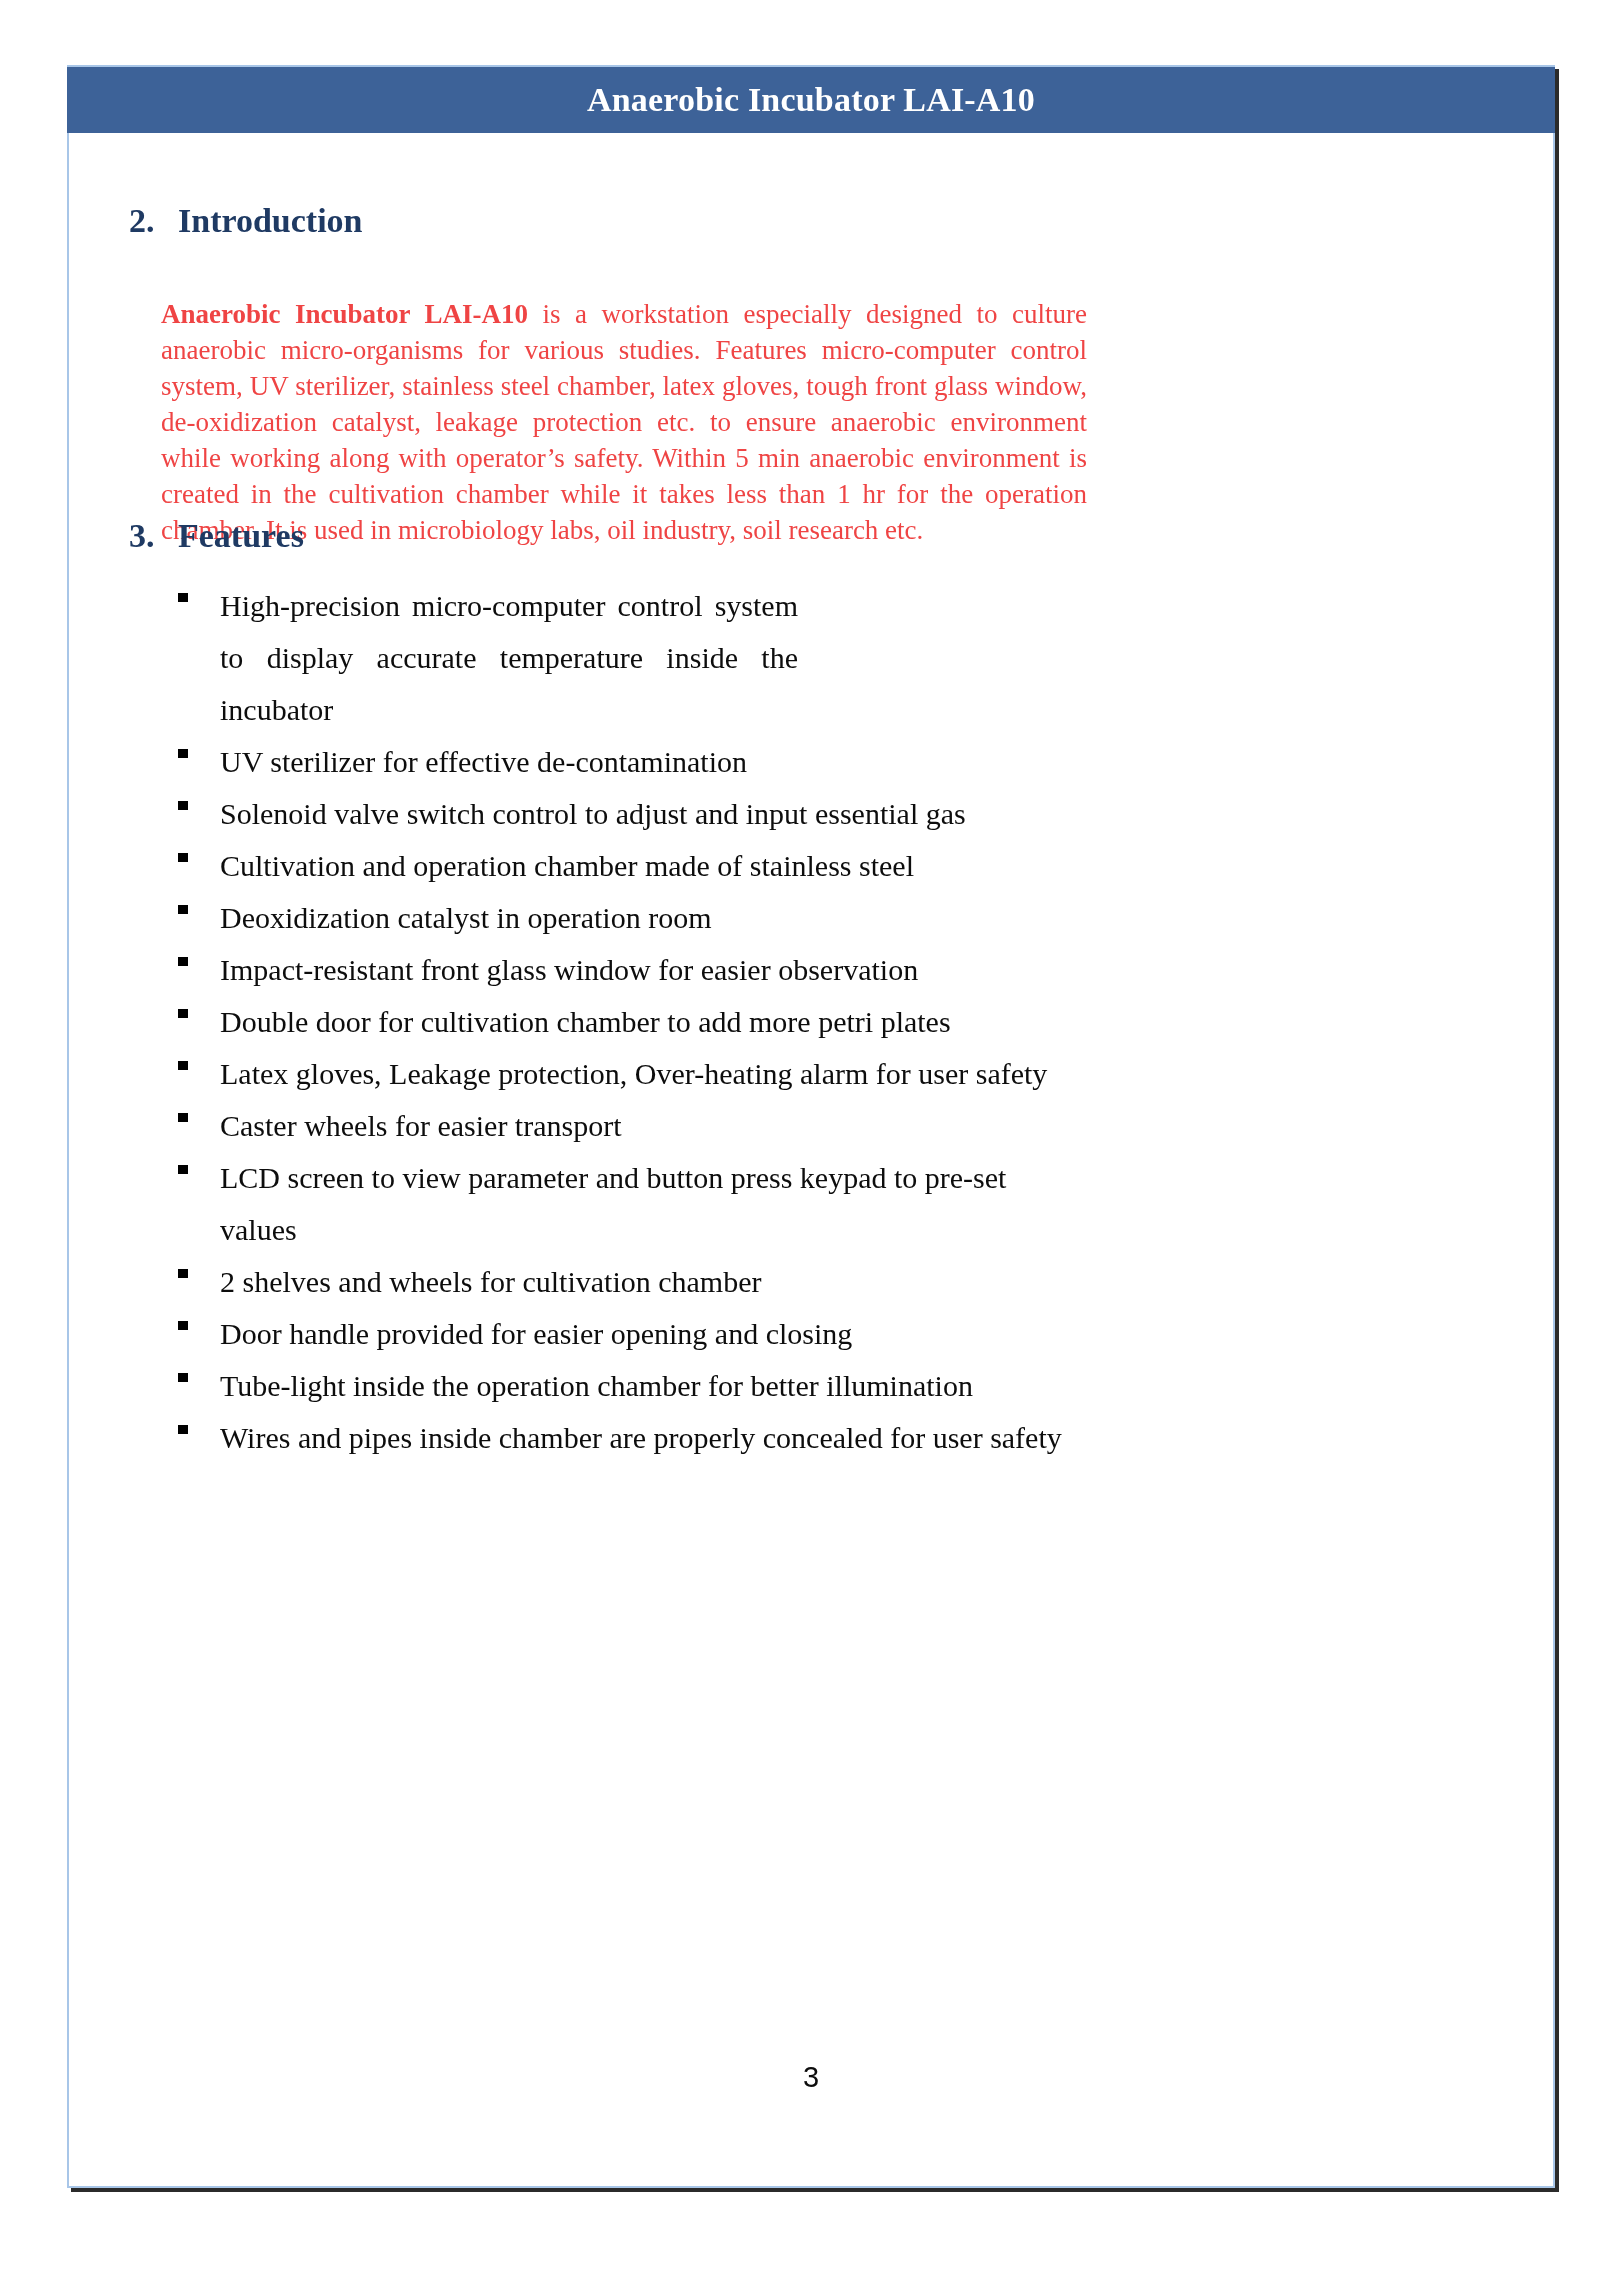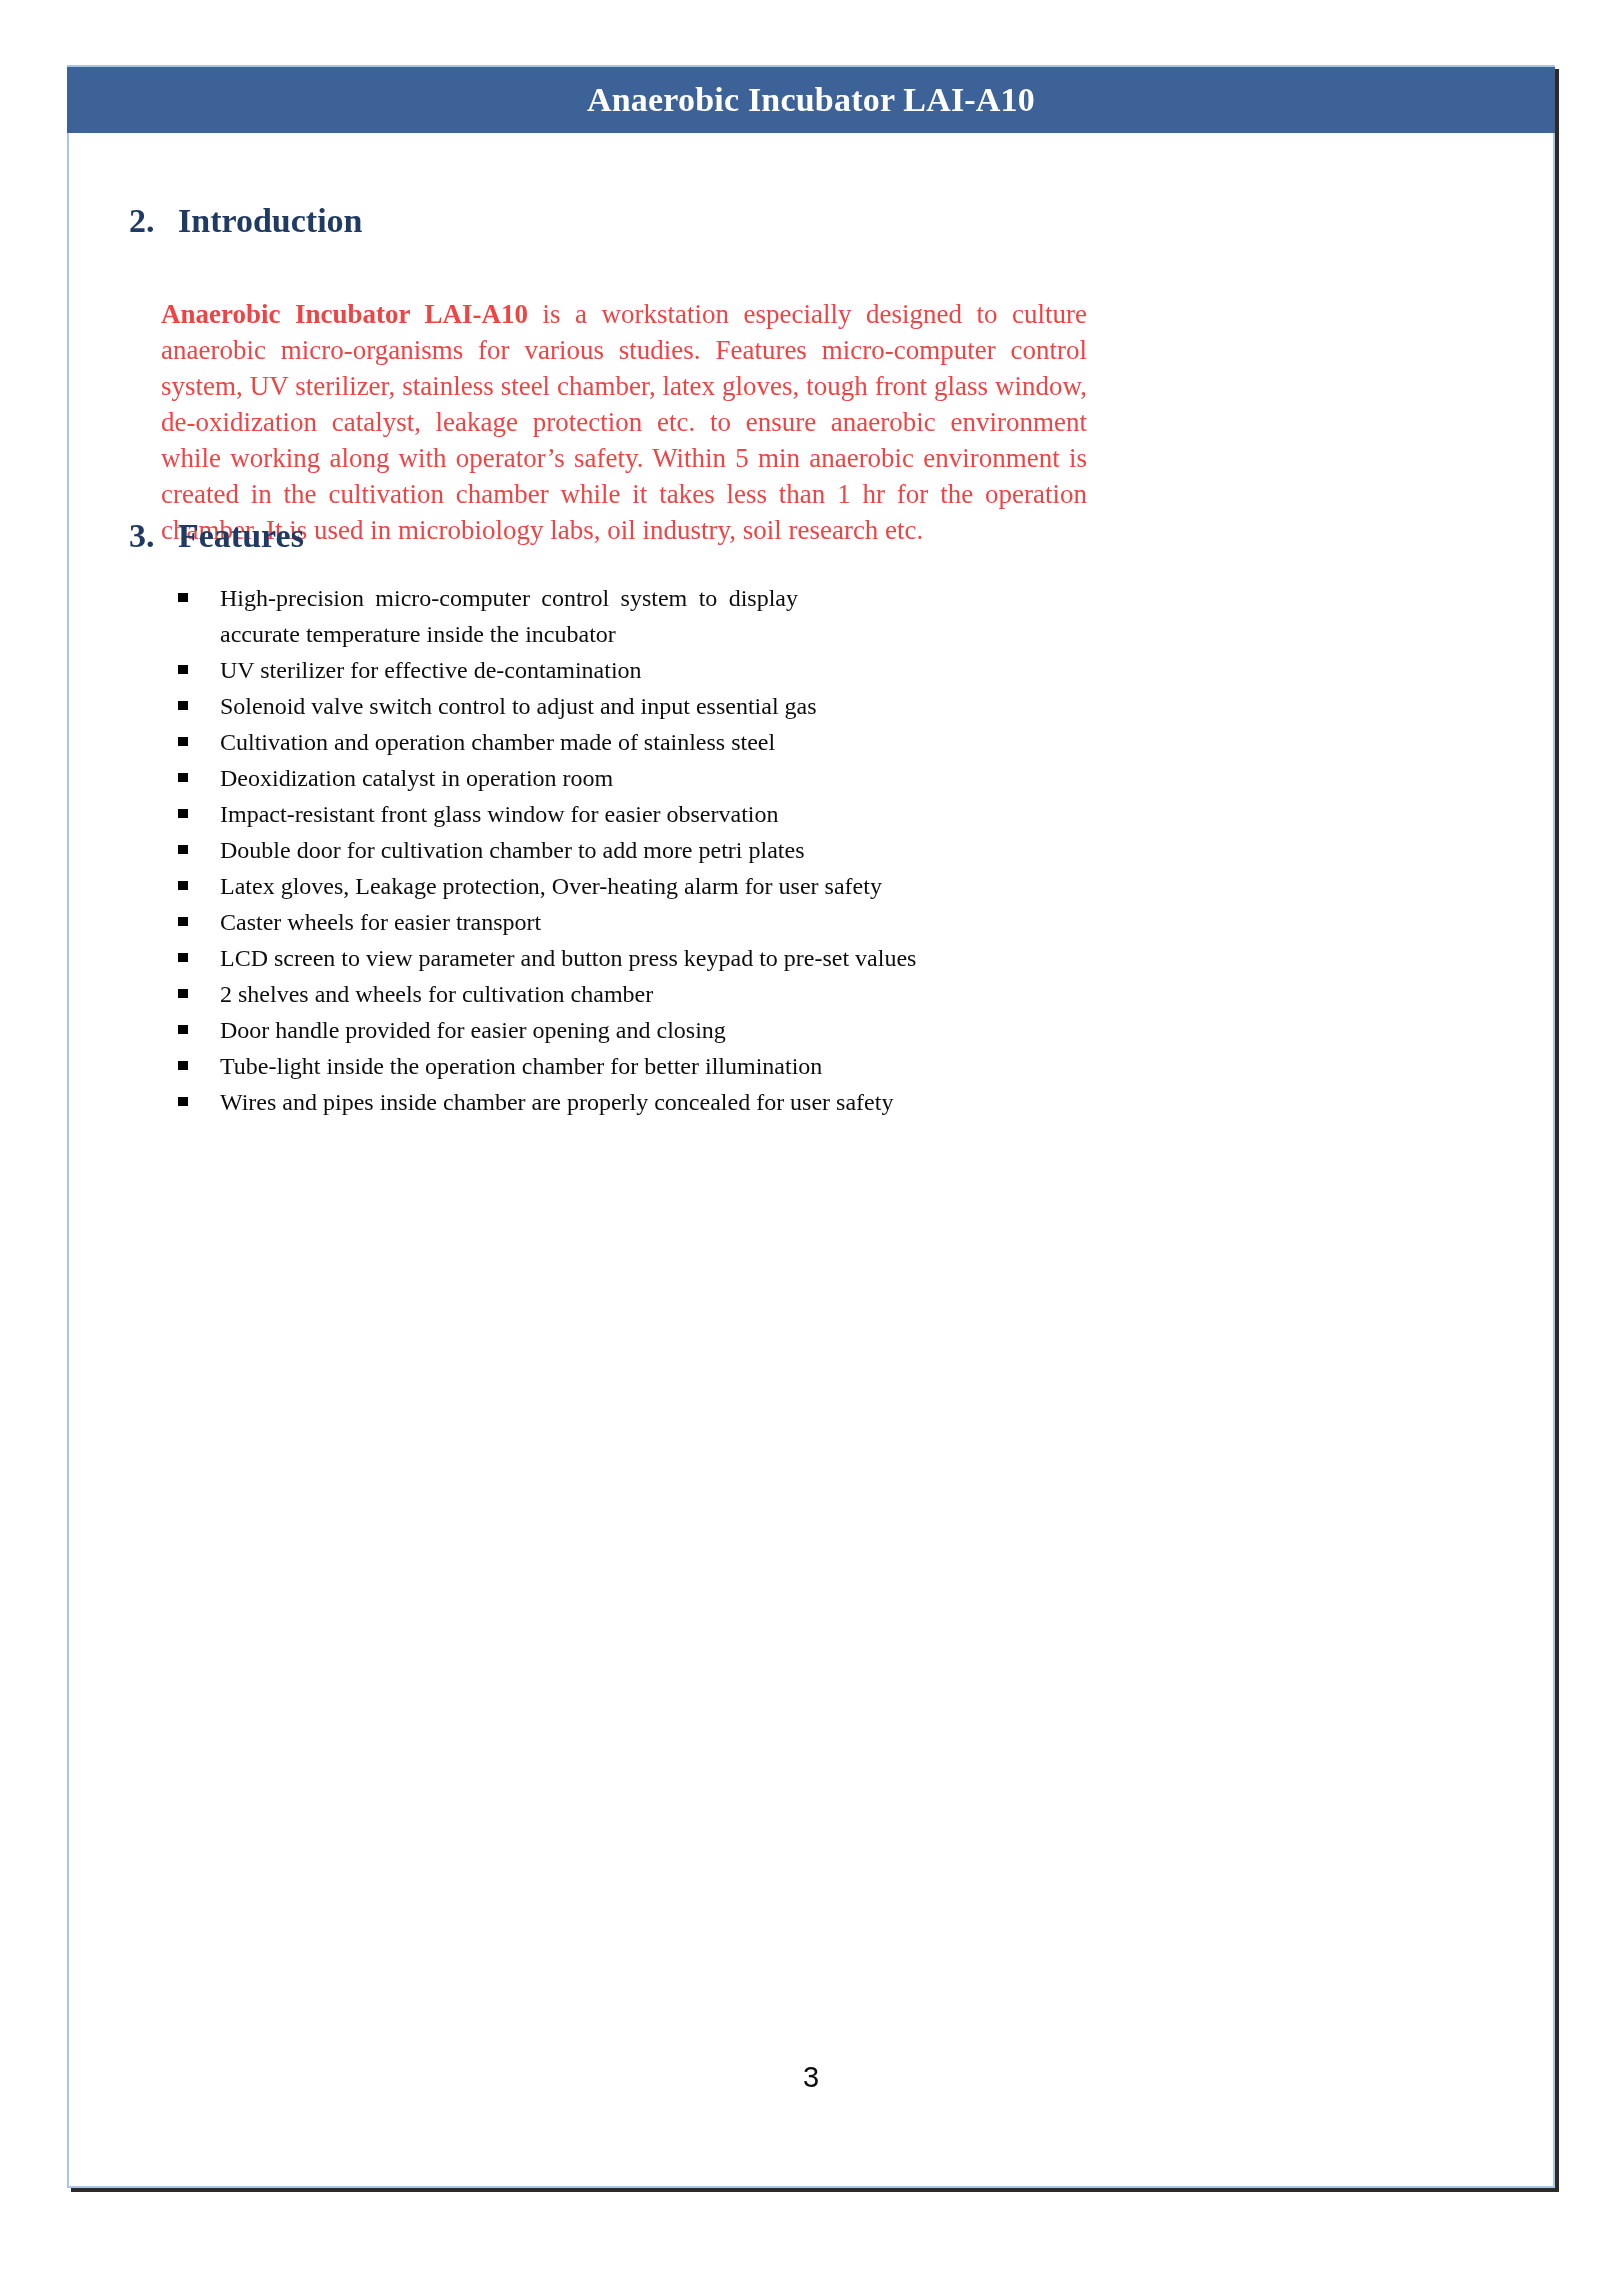--- a/index.html
+++ b/index.html
@@ -122,22 +122,22 @@
     top: 580px;
     width: 912px;
     margin: 0;
     padding: 0;
     list-style: none;
   }
   .features-list li {
     position: relative;
     padding-left: 42px;
     font-family: "Liberation Serif", serif;
-    font-size: 24px;
-    line-height: 36px;
+    font-size: 30px;
+    line-height: 52px;
     color: #0d0d0d;
     margin: 0;
   }
   .features-list li .bullet-mark {
     position: absolute;
     left: 0;
     top: 12.7px;
     width: 9.8px;
     height: 9.8px;
     background: #000000;

